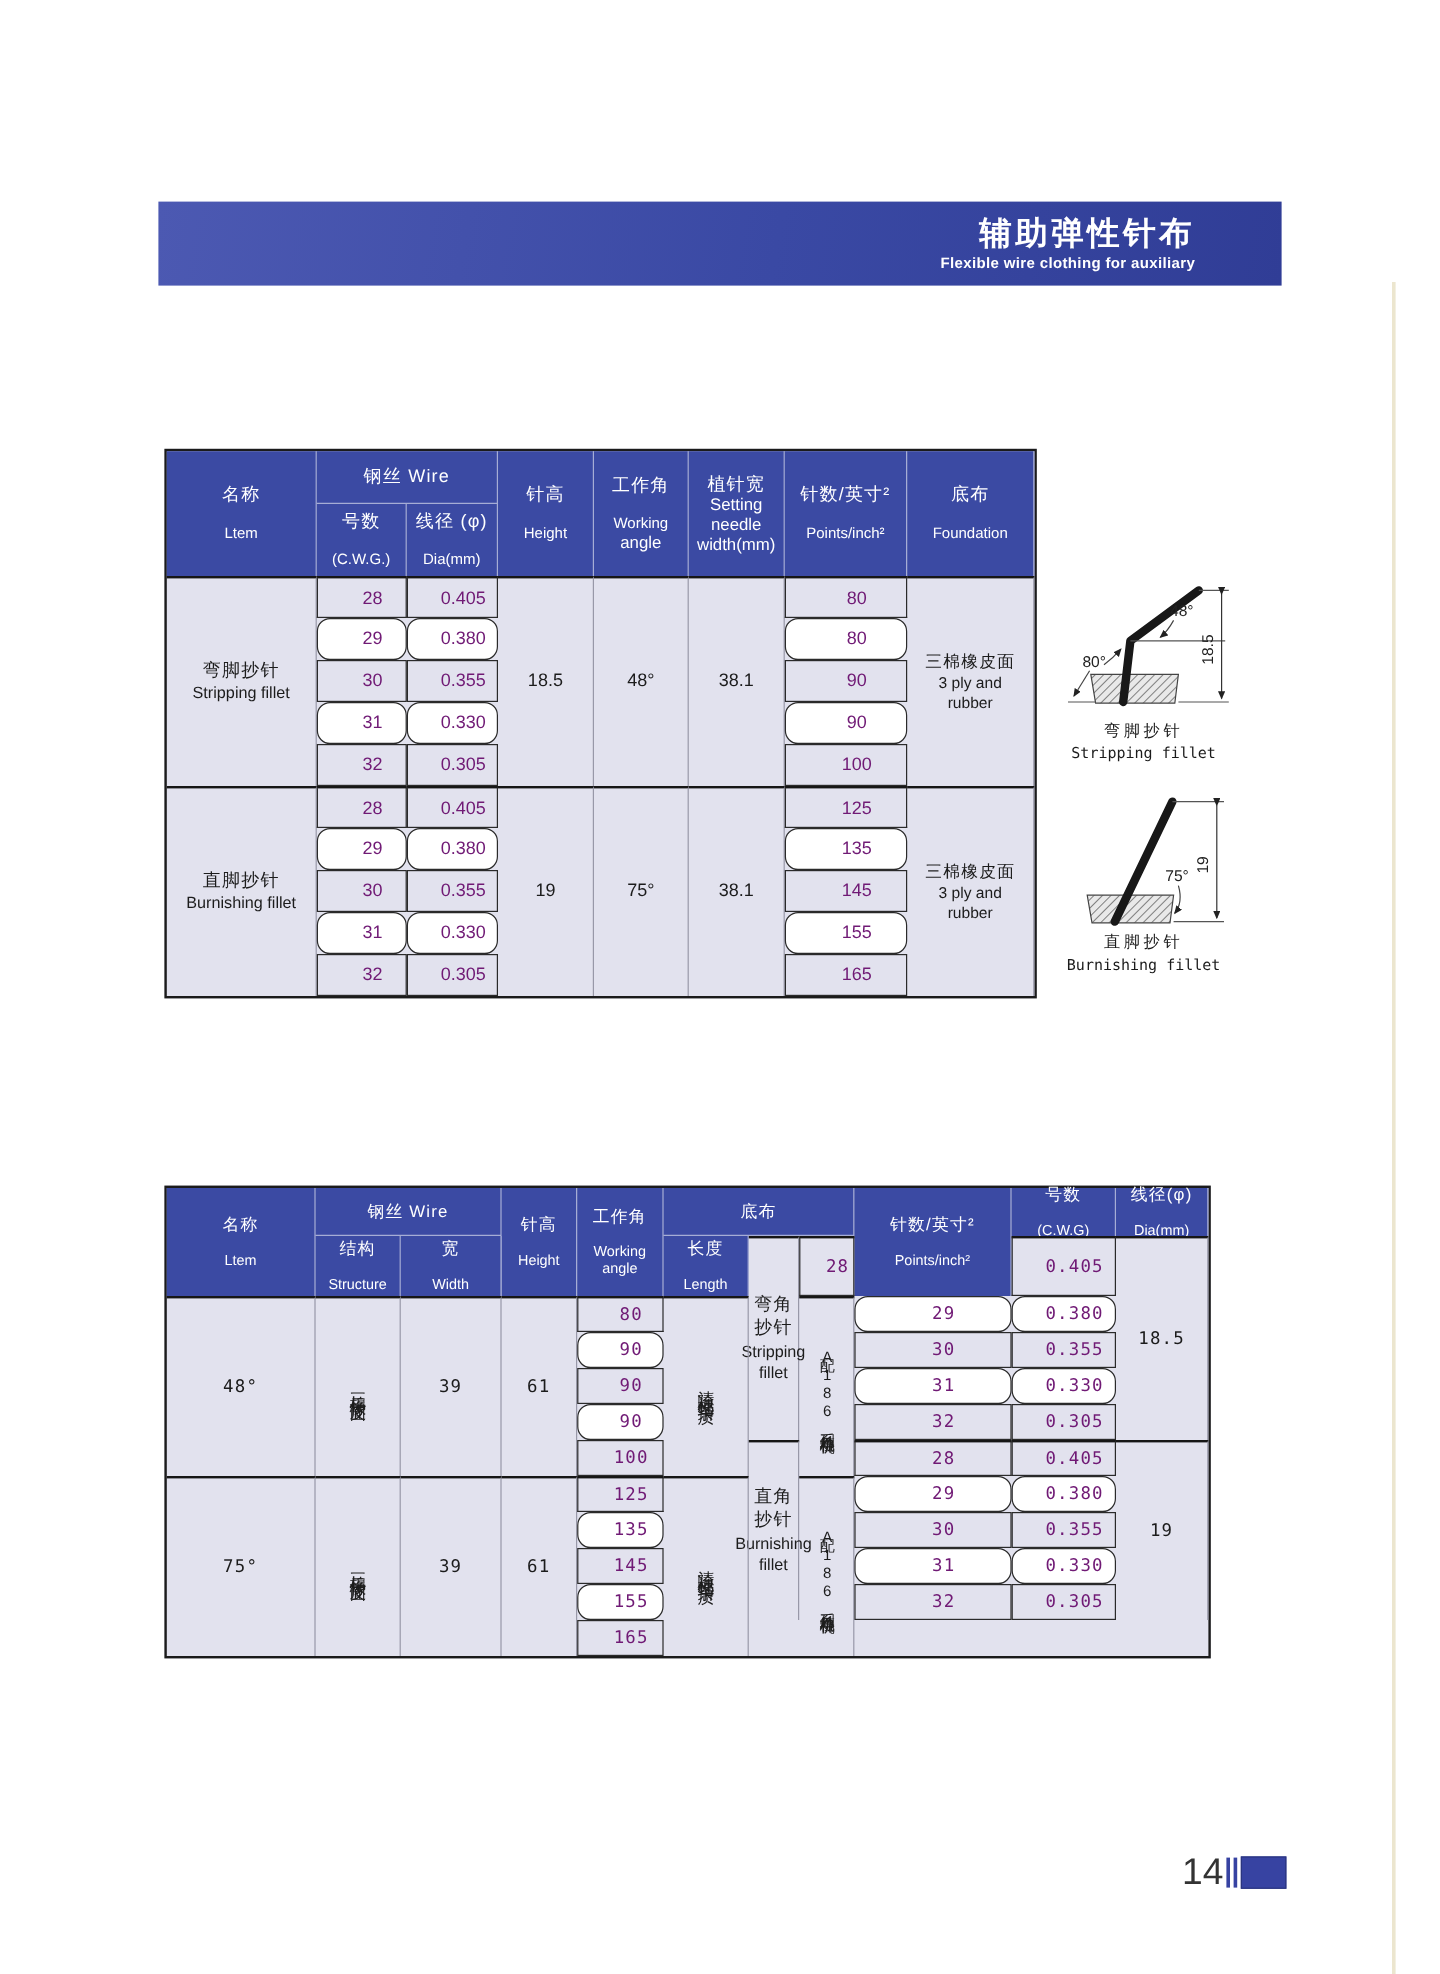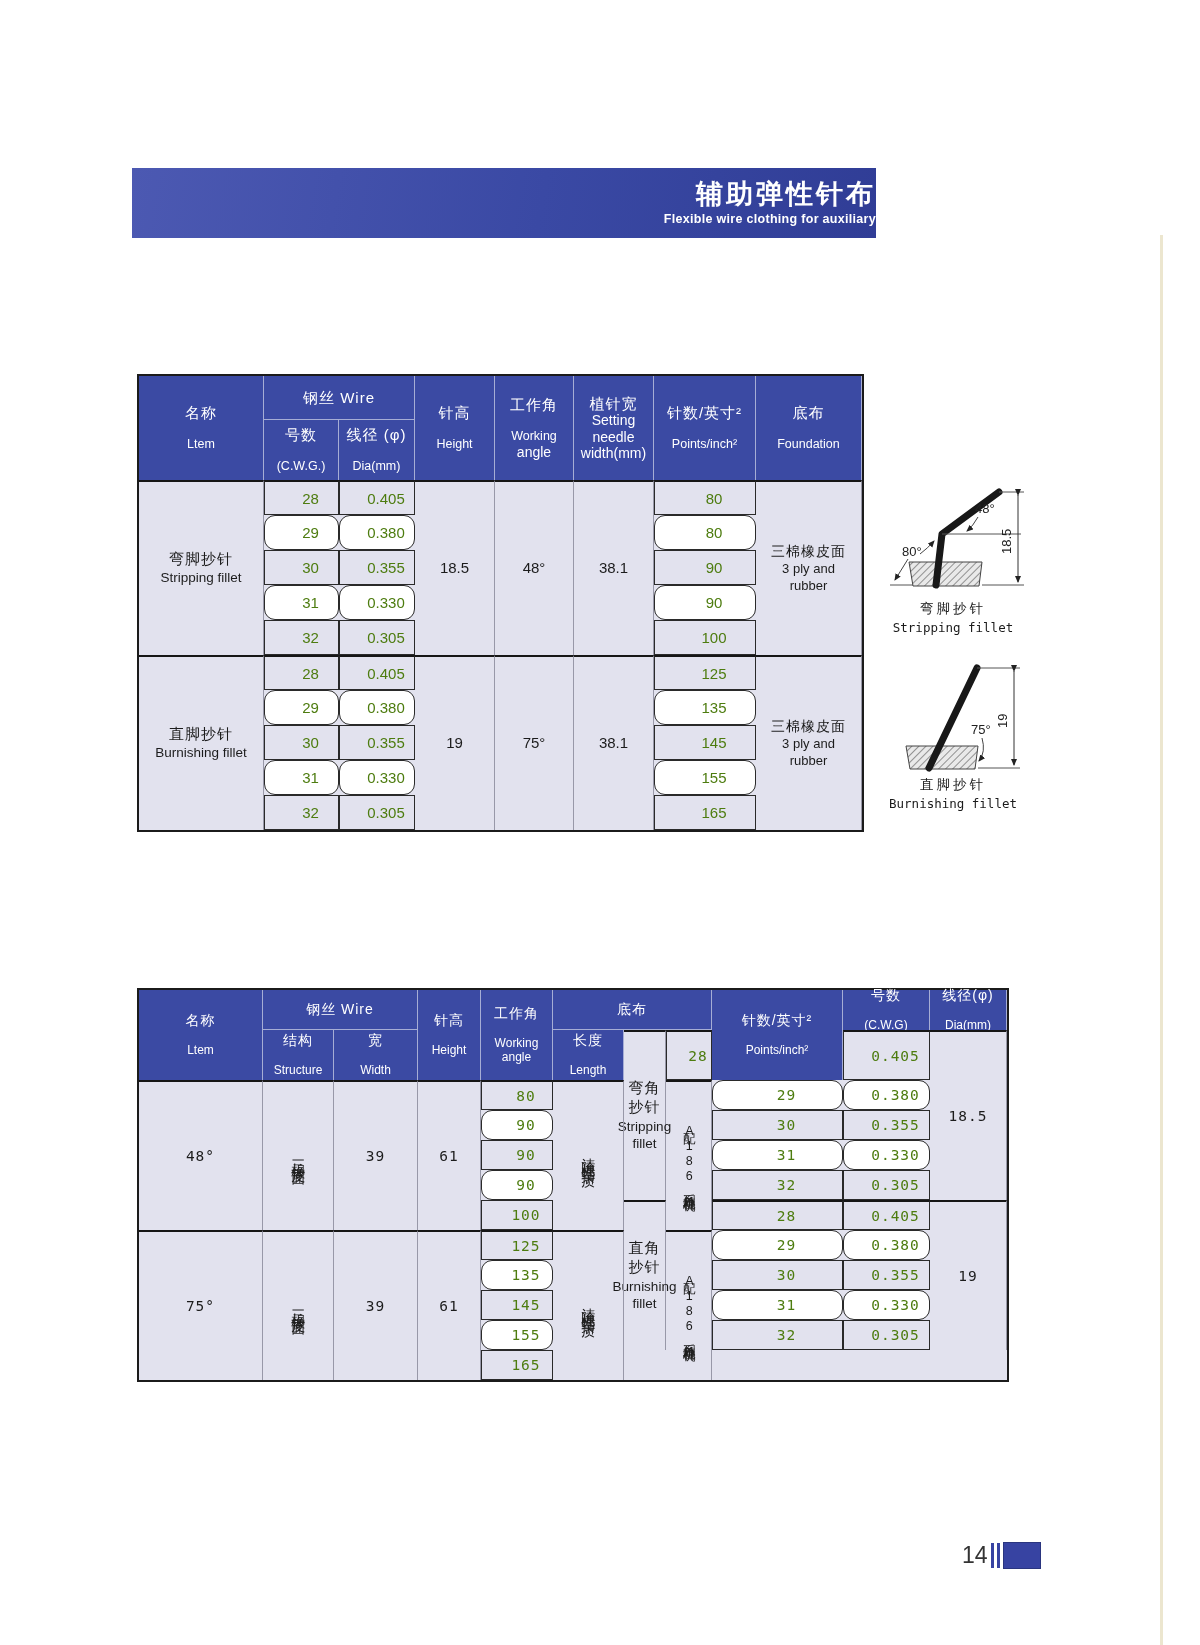--- a/index.html
+++ b/index.html
@@ -1,24 +1,24 @@
 <!DOCTYPE html>
 <html><head>
 <meta charset="utf-8">
 <style>
   html,body{margin:0;padding:0;background:#fff;}
   .page{position:relative;width:1200px;height:1645px;background:#ffffff;
         font-family:"Liberation Sans",sans-serif;overflow:hidden;color:#1a1a1a;}
   .edge{position:absolute;left:1160px;top:235px;width:3px;height:1410px;background:#ece6cf;}
 
   
-  .banner{position:absolute;left:132px;top:168px;width:744px;height:70px;
+  .banner{position:absolute;left:132px;top:168px;width:936px;height:70px;
           background:linear-gradient(100deg,#4c59b2 0%,#3a49a4 55%,#303d96 100%);
           color:#fff;display:flex;flex-direction:column;justify-content:center;
-          align-items:flex-end;box-sizing:border-box;}
+          align-items:flex-end;padding-right:72px;box-sizing:border-box;}
   .banner-title{font-size:27px;font-weight:bold;letter-spacing:3px;line-height:1.05;}
   .banner-sub{font-size:12.5px;font-weight:bold;margin-top:3px;letter-spacing:.3px;}
 
   
   .tbl{position:absolute;display:grid;border:2px solid #1b1b1b;background:#e2e2ee;}
   .t1{left:137px;top:374px;
       grid-template-columns:125px 75px 76px 80px 79px 80px 102px 106px;
       grid-template-rows:44px 60px repeat(10,35px);}
   .t2{left:137px;top:988px;
       grid-template-columns:124px 71px 84px 63px 72px 71px 42px 46px 131px 87px 77px;
@@ -31,21 +31,21 @@
   .hc .en{font-size:12.5px;margin-top:16px;}
   .hc .en.sm{font-size:14px;margin-top:0;}
   .t2 .hc .zh{font-size:14px;}
   .t2 .hc .en{font-size:12px;}
   .hbb{border-bottom:1px solid rgba(255,255,255,.55);}
   .rs2{grid-row:span 2;}.rs5{grid-row:span 5;}.cs2{grid-column:span 2;}.cs3{grid-column:span 3;}
 
   .mc{display:flex;flex-direction:column;align-items:center;justify-content:center;
       text-align:center;border-right:1px solid #9898a8;color:#1c1c1c;line-height:1.25;}
   .wc{display:flex;align-items:center;justify-content:center;
-      border:1px solid #2a2a2a;font-size:15px;color:#4d7c0f;padding-left:18px;}
+      border:1px solid #2a2a2a;font-size:15px;color:#701a75;padding-left:18px;}
   .w{background:#ffffff;border-radius:11px;}
   .bt{border-top:2px solid #161616;}
   .num{font-size:15px;}
   .t2 .num,.t2 .wc{font-family:"DejaVu Sans Mono","Liberation Mono",monospace;font-size:14.5px;letter-spacing:1px;}
   .name-zh{font-size:15px;letter-spacing:1px;}
   .name-en{font-size:13.5px;margin-top:2px;}
   .fzh{font-size:14px;letter-spacing:1px;}
   .fen{font-size:13px;margin-top:1px;text-align:center;}
   .vtext{writing-mode:vertical-rl;text-orientation:upright;font-size:14px;letter-spacing:3px;}
   .vsmall{writing-mode:vertical-rl;text-orientation:upright;font-size:12.5px;letter-spacing:1px;}
@@ -53,21 +53,21 @@
   
   .diagram{position:absolute;}
   .diag-label{position:absolute;text-align:center;color:#1b1b1b;}
   .diag-label .zh{font-size:13.5px;letter-spacing:3px;display:block;}
   .diag-label .en{font-family:"DejaVu Sans Mono","Liberation Mono",monospace;
                   font-size:12.5px;display:block;margin-top:2px;}
   .diagram text{fill:#222;font-family:"Liberation Sans",sans-serif;}
 
   
   .footer{position:absolute;left:962px;top:1542px;display:flex;align-items:center;}
-  .page-num{font-size:23px;color:#333;}
+  .page-num{font-size:31px;color:#333;margin-left:23px;}
   .fbar{width:3px;height:25px;background:#3743a2;margin-left:3px;}
   .fblock{width:36px;height:25px;background:#3743a2;margin-left:3px;border:1px solid #2a357f;}
 </style>
 </head>
 <body>
 
 <div class="page">
   <div class="edge"></div>
 
   <div class="banner">

